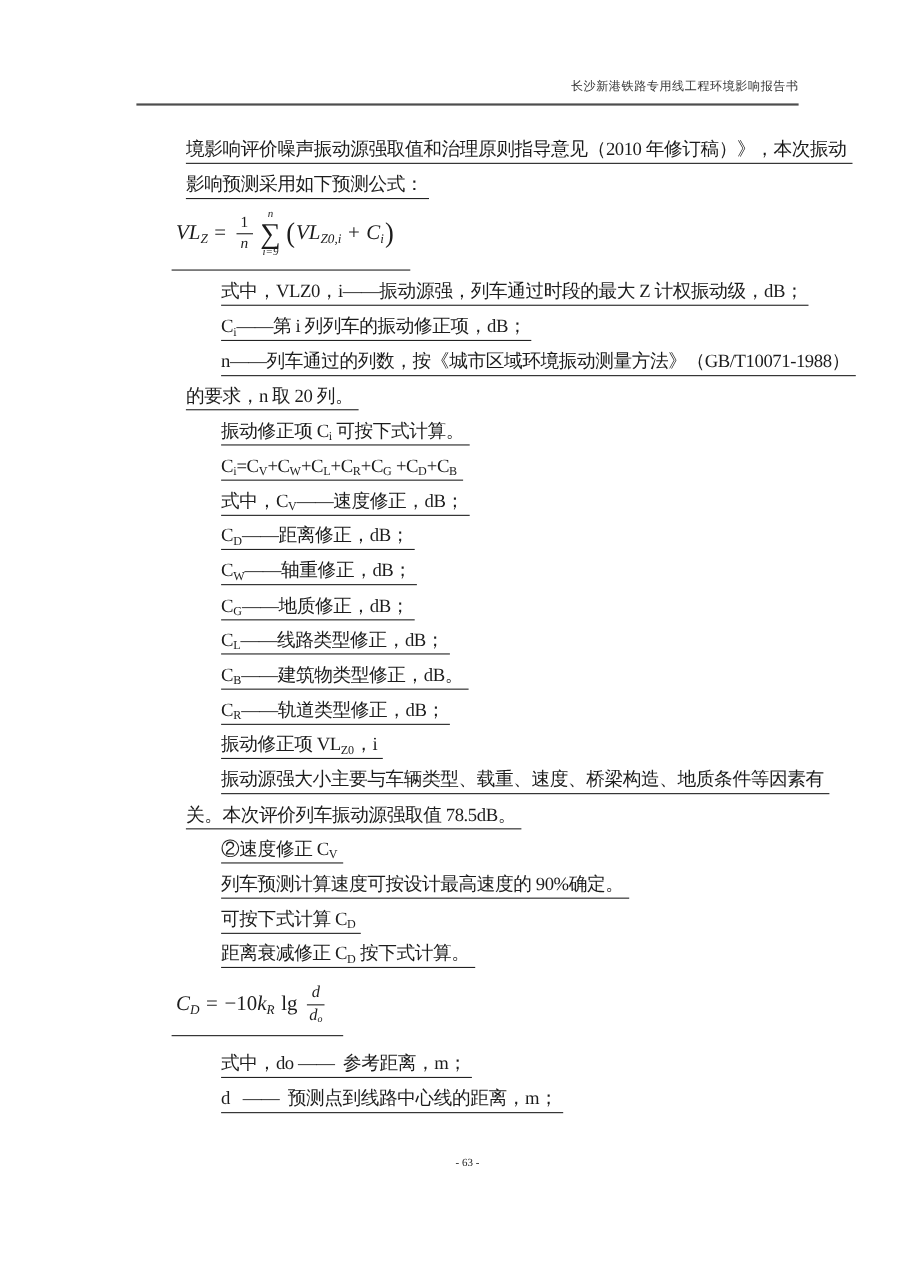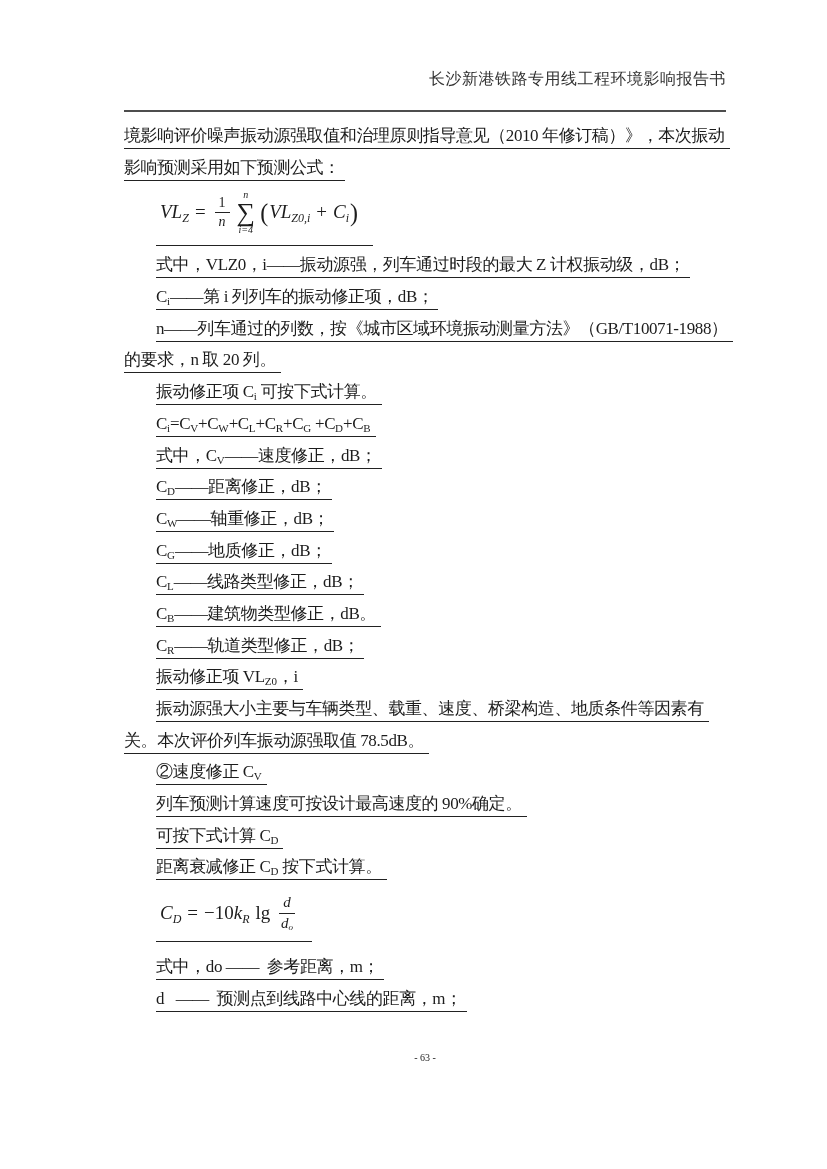--- a/index.html
+++ b/index.html
@@ -3,31 +3,31 @@
 <meta charset="utf-8">
 <style>
   html,body { margin:0; padding:0; background:#ffffff; }
   .page {
     position:relative; width:827px; height:1169px; background:#ffffff;
     font-family:"Liberation Serif","DejaVu Serif",serif; color:#1c1c1c;
     overflow:hidden;
   }
   .header {
     position:absolute; top:72px; left:124px; width:602px;
-    text-align:right; font-size:16px; line-height:14px; letter-spacing:0.5px;
-    padding-bottom:24px; border-bottom:2px solid #4d4d4d; color:#333;
+    text-align:right; font-size:11px; line-height:14px; letter-spacing:0.5px;
+    padding-bottom:8px; border-bottom:2px solid #4d4d4d; color:#333;
   }
   .content {
     position:absolute; top:120px; left:124px; width:602px;
     font-size:17px; letter-spacing:-0.4px;
   }
   .line { height:31.7px; white-space:pre; }
   .line .txt {
     display:inline-block; line-height:25px; margin-top:3px;
-    border-bottom:1.6px solid #222; padding-right:5px;
+    border-bottom:1.6px solid #222; padding-right:5px;margin-left:45px;
   }
   .indent { padding-left:32px; }
   sub { font-size:11px; vertical-align:-3px; line-height:0; letter-spacing:0; }
 
   
   .formula-block { height:66px; display:flex; align-items:center; }
   .formula-block.f2 { height:68px;font-family:Liberation Serif, serif; }
   .formula {
     display:inline-flex; align-items:center; margin-left:32px;
     font-size:19px; font-style:italic; letter-spacing:0; white-space:pre;
@@ -68,21 +68,21 @@
       <span class="formula">
         <span><i>VL</i><sub class="msub">Z</sub></span>
         <span class="mop">=</span>
         <span class="frac">
           <span class="num mnum">1</span>
           <span class="den"><i>n</i></span>
         </span>
         <span class="sum">
           <span class="lim">n</span>
           <span class="sigma">∑</span>
-          <span class="lim">i=4</span>
+          <span class="lim">i=9</span>
         </span>
         <span class="paren">(</span>
         <span><i>VL</i><sub class="msub">Z0,i</sub></span>
         <span class="mop">+</span>
         <span><i>C</i><sub class="msub">i</sub></span>
         <span class="paren">)</span>
       </span>
     </div>
 
     <div class="line indent"><span class="txt">式中，VLZ0，i——振动源强，列车通过时段的最大 Z 计权振动级，dB；</span></div>

